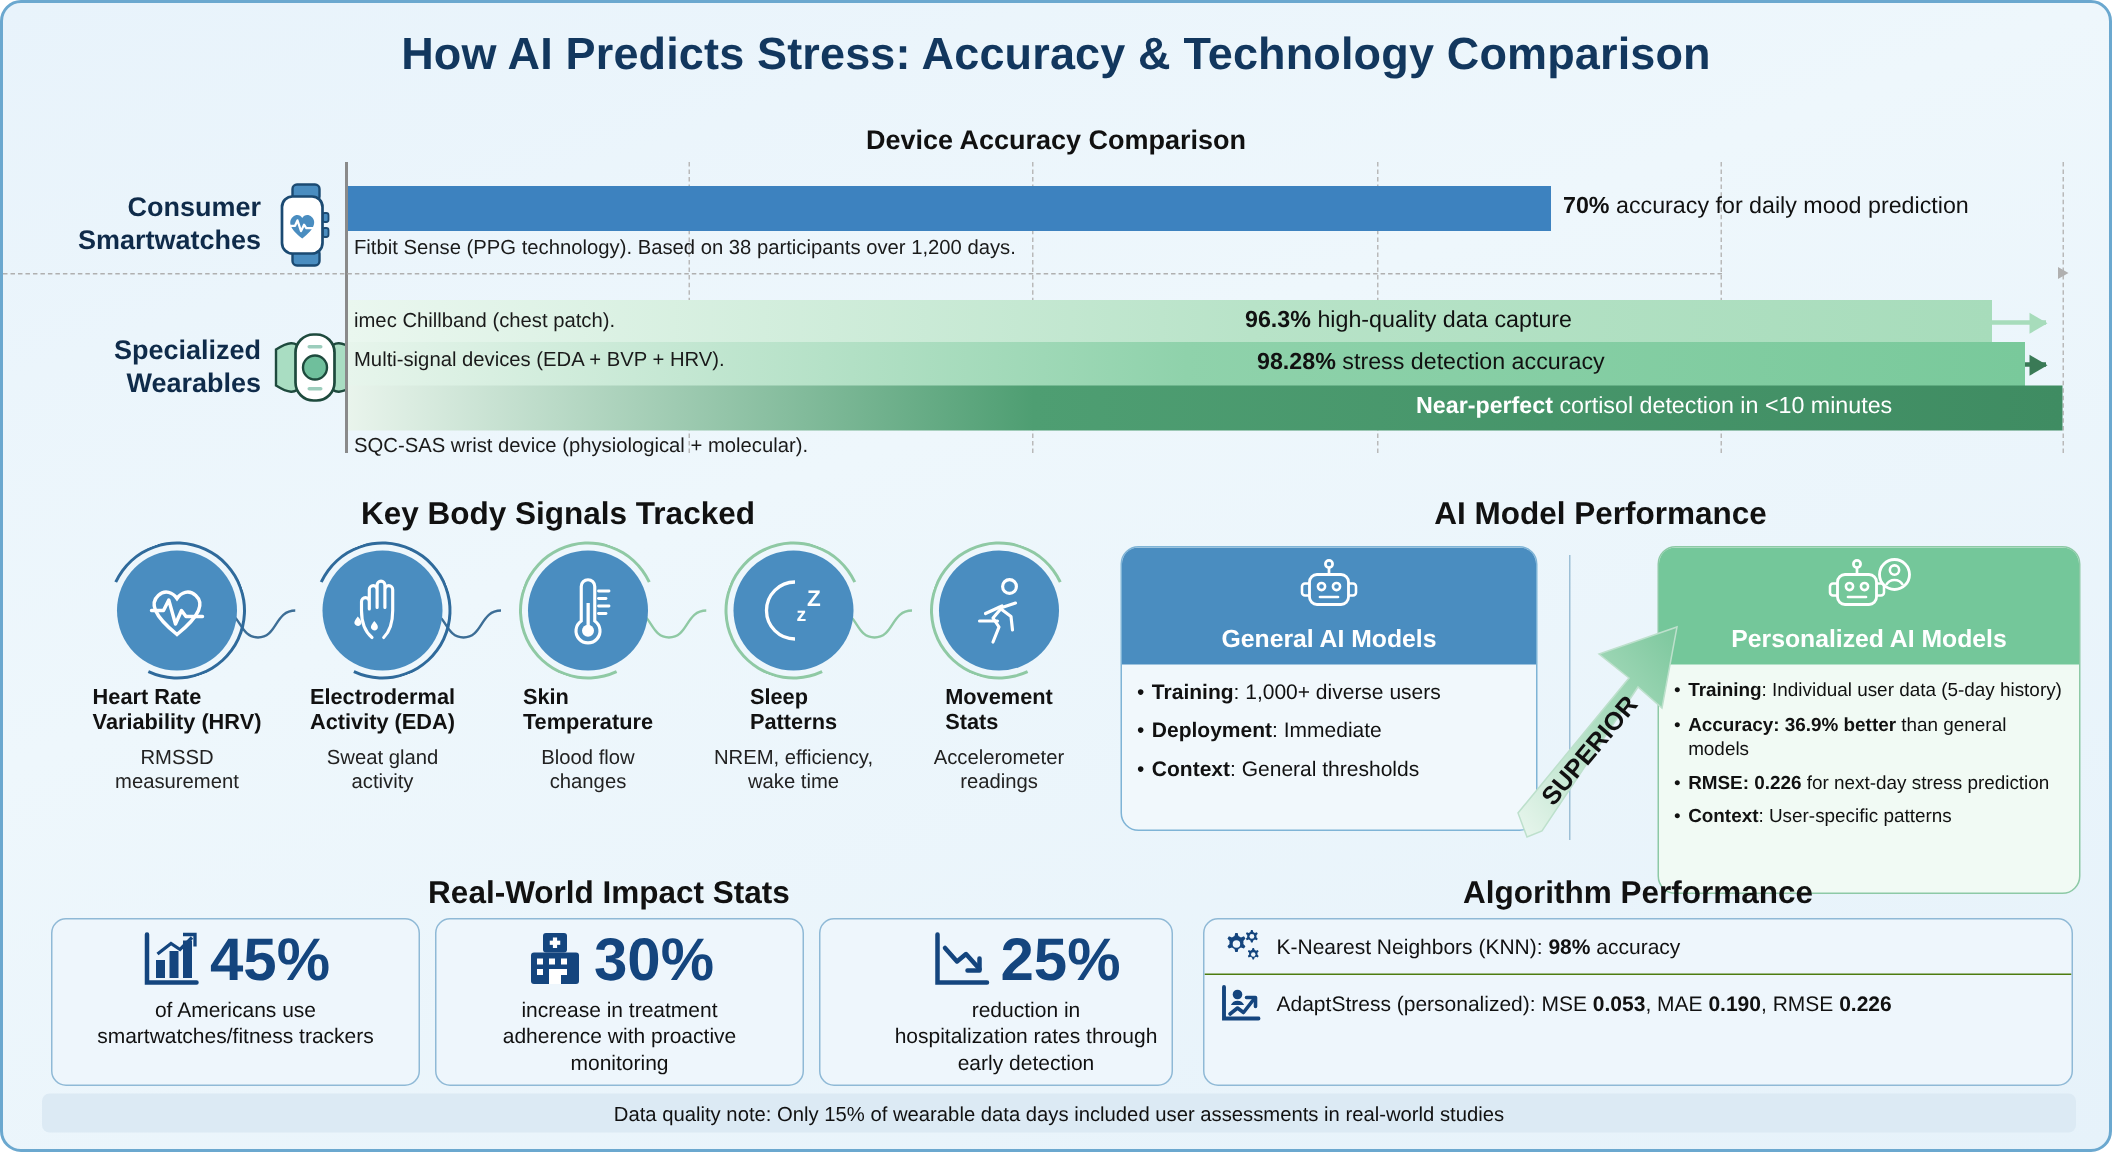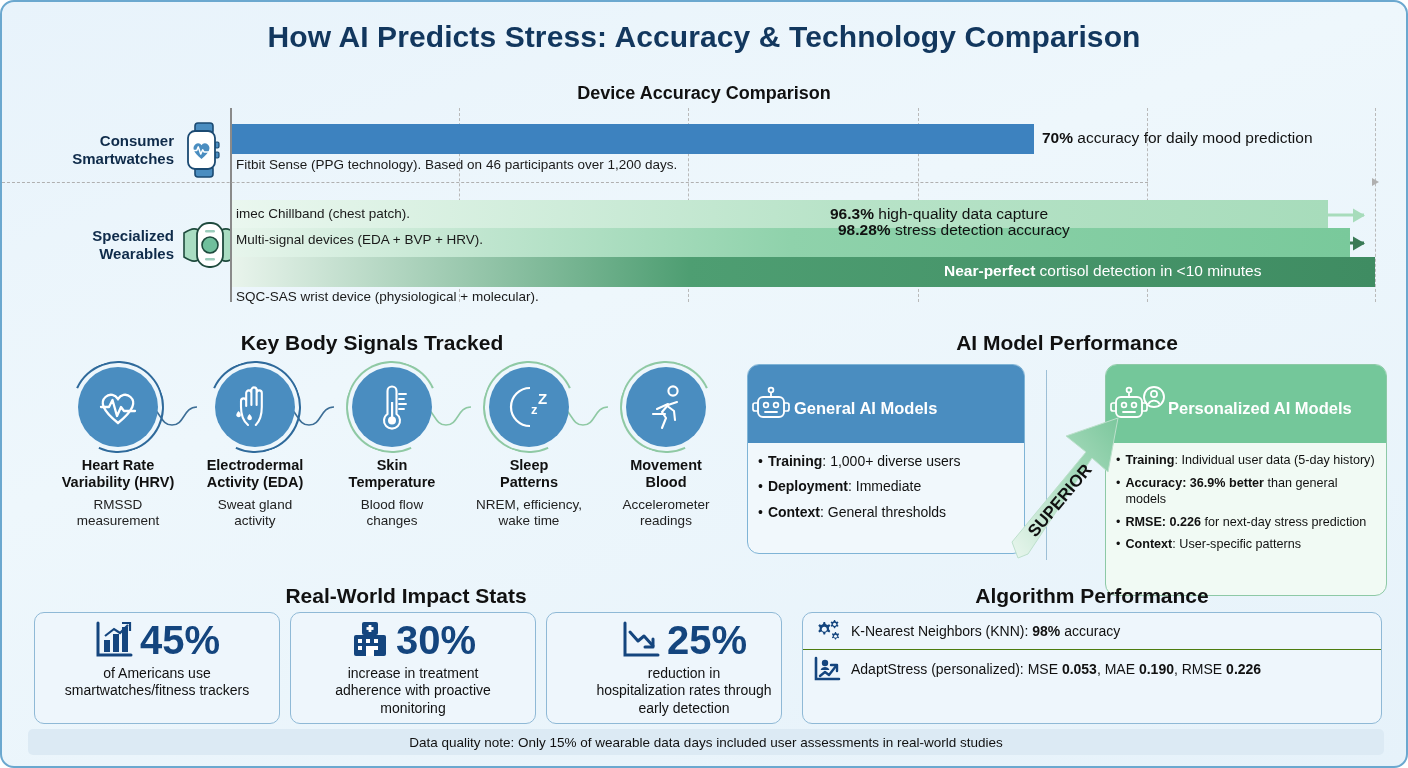--- a/index.html
+++ b/index.html
@@ -92,21 +92,21 @@
   .bar-label.inside-dark { color: #ffffff; }
 
   .bar-note {
     position: absolute; font-size: 13.5px; color: #1a1a1a;
     white-space: nowrap; z-index: 6;
   }
 
   
   .cat-block { position: absolute; display: flex; align-items: center; gap: 8px; }
   .cat-text {
-    text-align: right; font-size: 15px; font-weight: bold; color: #0f2b4a;
+    text-align: right; font-size: 18px; font-weight: bold; color: #0f2b4a;
     line-height: 1.2; width: 128px;
   }
 
   
   .sec-title { position: absolute; font-size: 21px; font-weight: bold; color: #111; text-align: center; }
 
   
   .signals { position: absolute; left: 50px; top: 365px; width: 690px; height: 190px; }
   .signal {
     position: absolute; top: 0; width: 132px;
@@ -119,21 +119,21 @@
     position: relative;
   }
   .signal-ring {
     position: absolute; left: -6px; top: -6px; width: 92px; height: 92px;
     border-radius: 50%; border: 2px solid transparent;
   }
   .ring-blue { border-top-color: #2f6a9b; border-right-color: #2f6a9b; border-bottom-color:#2f6a9b; transform: rotate(-20deg); }
   .ring-green { border-top-color: #8fc9a4; border-left-color: #8fc9a4; border-bottom-color:#8fc9a4; transform: rotate(20deg); }
   .signal-name {
     margin-top: 10px; font-size: 14.5px; font-weight: bold; color: #111;
-    text-align: center; line-height: 1.2;
+    line-height: 1.2;
   }
   .signal-desc {
     margin-top: 5px; font-size: 13.5px; color: #222; text-align: center; line-height: 1.2;
   }
   .connector {
     position: absolute; top: 38px; height: 22px; z-index: 0;
   }
 
   
   .ai-wrap { position: absolute; left: 745px; top: 362px; width: 640px; height: 198px; }
@@ -141,21 +141,21 @@
     position: absolute; left: 1044px; top: 368px; width: 0; height: 190px;
     border-left: 1px solid #9dbfd6;
   }
   .ai-card {
     position: absolute; top: 0; border-radius: 12px;
     overflow: hidden;
   }
   .ai-card-blue { left: 0; width: 278px; height: 190px; border: 1px solid #7fb4d6; background: #f1f8fc; }
   .ai-card-green { left: 358px; width: 282px; height: 232px; border: 1px solid #8dc9a6; background: #f1faf4; }
   .ai-head {
-    height: 78px; display: flex; flex-direction: row;
+    height: 78px; display: flex; flex-direction: column;
     align-items: center; justify-content: flex-start; padding-top: 6px;
   }
   .ai-head-blue { background: #4a8dc0; }
   .ai-head-green { background: #74c79a; }
   .ai-head-title { color: #fff; font-size: 16.5px; font-weight: bold; margin-top: 2px; }
   .ai-body { padding: 9px 8px 4px 10px; }
   .ai-li {
     font-size: 14px; color: #111; line-height: 1.32; margin-bottom: 7px;
     display: flex; gap: 5px;
   }
@@ -259,36 +259,36 @@
 
     <div class="cat-sep" style="top:74px;"></div>
     <div class="cat-arrow" style="left:1142px; top:70px;"></div>
 
     <div class="bar" style="left:2px; top:16px; width:802px;">
       <div class="bar-fill bar-b1"></div>
     </div>
     <div class="bar-label" style="left:812px; top:21px;">
       <b>70%</b><span> accuracy for daily mood prediction</span>
     </div>
-    <div class="bar-note" style="left:6px; top:49px;">Fitbit Sense (PPG technology). Based on 46 participants over 1,200 days.</div>
+    <div class="bar-note" style="left:6px; top:49px;">Fitbit Sense (PPG technology). Based on 38 participants over 1,200 days.</div>
 
     <div class="bar" style="left:2px; top:92px; width:1096px;">
       <div class="bar-fill bar-g1"></div>
     </div>
     <div class="bar-tail tail-light" style="left:1098px; top:107px; width:36px;"></div>
     <div class="bar-label" style="left:600px; top:97px;">
       <b>96.3%</b><span> high-quality data capture</span>
     </div>
     <div class="bar-note" style="left:6px; top:98px;">imec Chillband (chest patch).</div>
 
     <div class="bar" style="left:2px; top:120px; width:1118px;">
       <div class="bar-fill bar-g2"></div>
     </div>
     <div class="bar-tail tail-mid" style="left:1120px; top:135px; width:14px;"></div>
-    <div class="bar-label" style="left:608px; top:113px;">
+    <div class="bar-label" style="left:608px; top:125px;">
       <b>98.28%</b><span> stress detection accuracy</span>
     </div>
     <div class="bar-note" style="left:6px; top:124px;">Multi-signal devices (EDA + BVP + HRV).</div>
 
     <div class="bar" style="left:2px; top:149px; width:1143px;">
       <div class="bar-fill bar-g3"></div>
     </div>
     <div class="bar-label inside-dark" style="left:714px; top:154px;">
       <b>Near-perfect</b><span> cortisol detection in &lt;10 minutes</span>
     </div>
@@ -407,21 +407,21 @@
             <circle cx="29" cy="8" r="4.6" fill="none" stroke="#ffffff" stroke-width="2.1"></circle>
             <path d="M33 19 l-9 3 l-6 7 l4 6 l-4 10" fill="none" stroke="#ffffff" stroke-width="2.1" stroke-linecap="round" stroke-linejoin="round"></path>
             <path d="M22 22 l8 6 l1 9" fill="none" stroke="#ffffff" stroke-width="2.1" stroke-linecap="round" stroke-linejoin="round"></path>
             <path d="M24 21 l-11 5" fill="none" stroke="#ffffff" stroke-width="2.1" stroke-linecap="round"></path>
             <path d="M9 31 h12" fill="none" stroke="#ffffff" stroke-width="2.1" stroke-linecap="round"></path>
           </svg>
         </span>
       </div>
       <div class="signal-name">
         <div>Movement</div>
-        <div>Blood</div>
+        <div>Stats</div>
       </div>
       <div class="signal-desc">
         <div>Accelerometer</div>
         <div>readings</div>
       </div>
     </div>
   </div>
 
   <div class="sec-title" style="left:745px; top:329px; width:640px;">AI Model Performance</div>
   <div class="ai-divider"></div>

